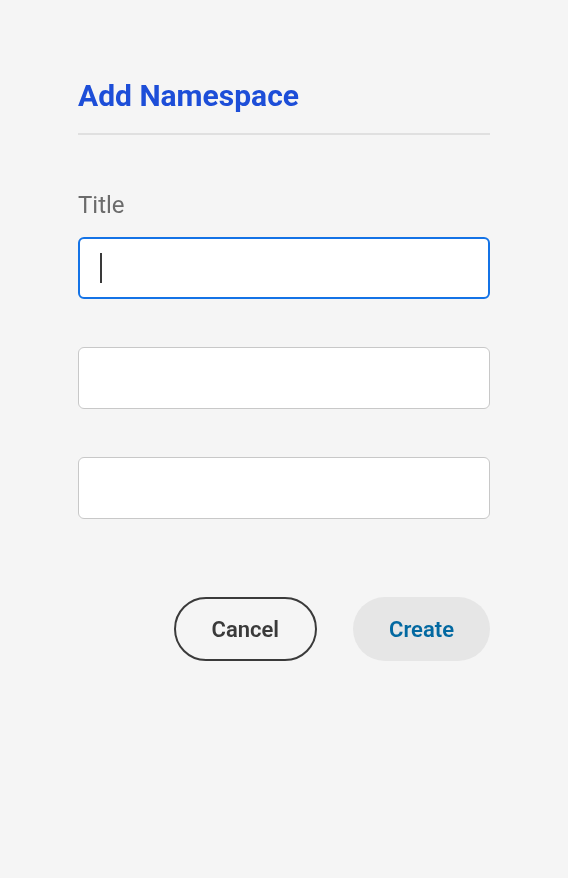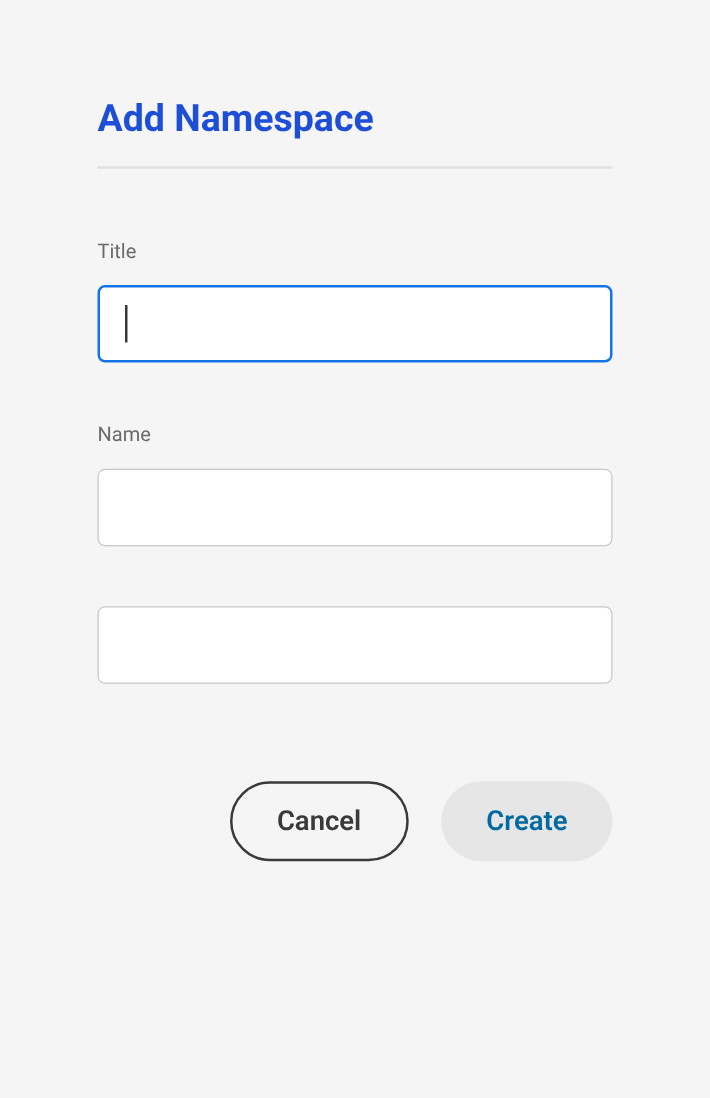--- a/index.html
+++ b/index.html
@@ -28,21 +28,21 @@
       background-color: #e0e0e0;
       margin-bottom: 56px;
     }
     
     .form-group {
       margin-bottom: 48px;
     }
     
     .form-label {
       display: block;
-      font-size: 16px;
+      font-size: 24px;
       color: #6b6b6b;
       margin-bottom: 18px;
       font-weight: 400;
     }
     
     .form-input {
       width: 100%;
       height: 62px;
       padding: 12px 20px;
       font-size: 20px;
@@ -53,21 +53,21 @@
       font-family: inherit;
     }
     
     .form-input.focused {
       border: 2px solid #1473e6;
     }
     
     .button-row {
       display: flex;
       justify-content: flex-end;
-      gap: 26px;
+      gap: 36px;
       margin-top: 78px;
     }
     
     .btn {
       height: 64px;
       padding: 0 36px;
       border-radius: 32px;
       font-size: 22px;
       font-weight: 600;
       cursor: pointer;
@@ -122,21 +122,20 @@
   <label class="form-label">Title</label>
   <div class="input-wrapper">
     <input type="text" class="form-input focused" value="" style="">
     <div class="caret-overlay">
       <span class="cursor-caret"></span>
     </div>
   </div>
 </div>
 
 <div class="form-group">
-  <label class="form-label">Name</label>
   <input type="text" class="form-input" value="" style="">
 </div>
 
 <div class="form-group">
   <input type="text" class="form-input" value="" style="">
 </div>
 
 <div class="button-row">
   <button class="btn btn-cancel">Cancel</button>
   <button class="btn btn-create" disabled="">Create</button>

